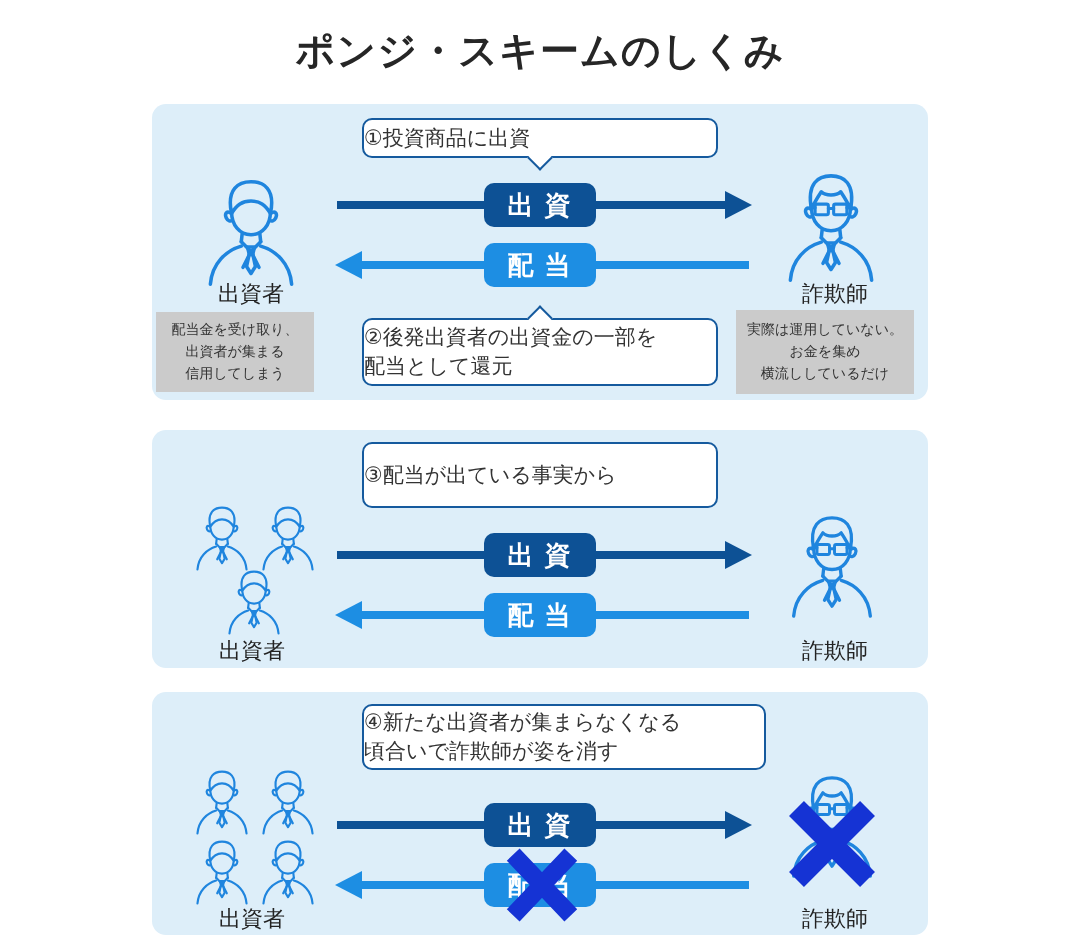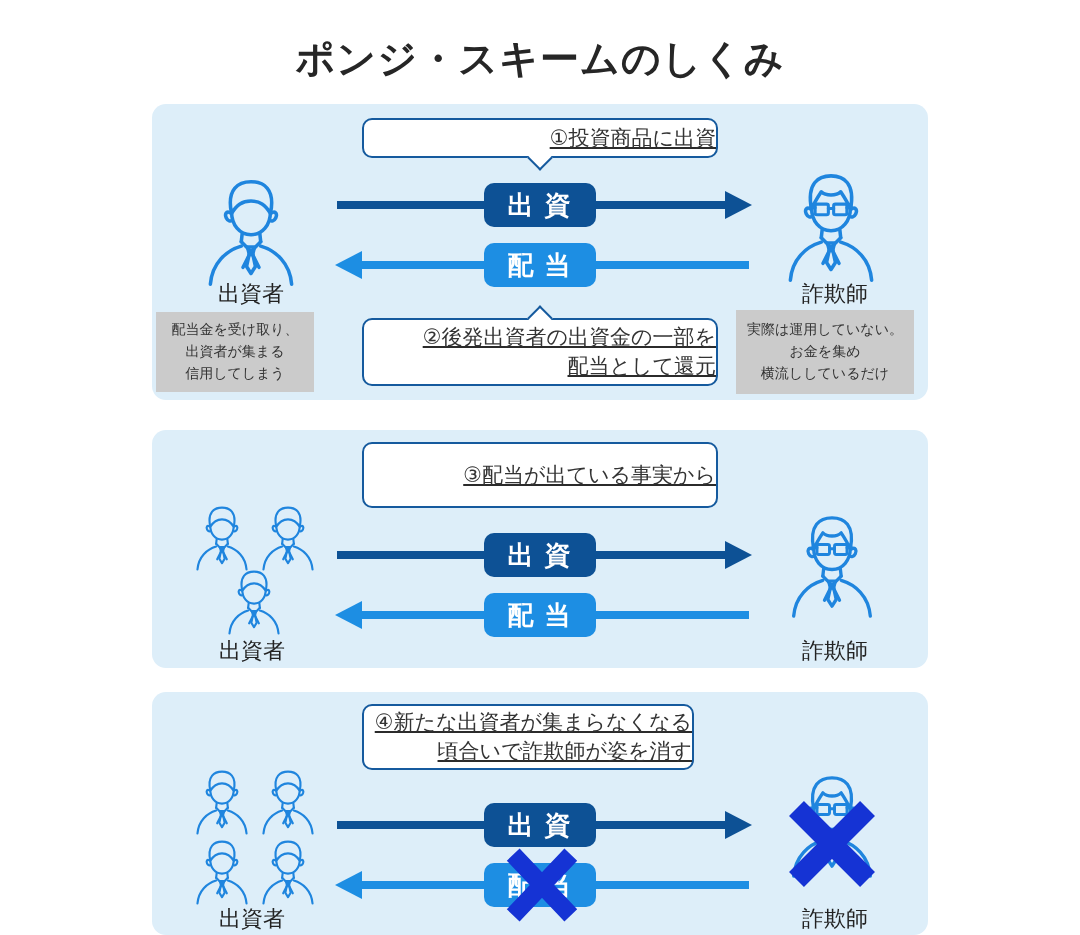--- a/index.html
+++ b/index.html
@@ -13,34 +13,34 @@
     --ink:#2b2b2b;
   }
   *{margin:0;padding:0;box-sizing:border-box;}
   html,body{background:#fff;}
   body{
     width:1080px;height:935px;position:relative;overflow:hidden;
     font-family:"Liberation Sans","DejaVu Sans",sans-serif;color:var(--ink);
   }
   .title{
     position:absolute;top:24px;left:0;right:0;text-align:center;
-    font-size:39px;font-weight:900;letter-spacing:1px;color:#262626;margin-top:8px;
+    font-size:39px;font-weight:900;letter-spacing:1px;color:#262626;
   }
   .panel{
     position:absolute;left:152px;width:776px;background:var(--panel-bg);
     border-radius:14px;
   }
   .p1{top:104px;height:296px;}
   .p2{top:430px;height:238px;border-radius:14px;}
   .p3{top:692px;height:243px;}
 
   .callout{
     position:absolute;background:#fff;border:2.5px solid var(--callout-border);
-    border-radius:10px;display:flex;flex-direction:column;align-items:flex-end;
-    justify-content:center;text-align:center;text-decoration:underline;
+    border-radius:10px;display:flex;flex-direction:column;align-items:flex-start;
+    justify-content:center;text-align:center;
   }
   .callout .c-line{font-size:21px;font-weight:500;color:#333;line-height:1.38;}
   .tail{
     position:absolute;left:50%;width:18px;height:18px;background:#fff;
   }
   .tail.down{bottom:-11px;transform:translateX(-50%) rotate(45deg);
     border-right:2.5px solid var(--callout-border);border-bottom:2.5px solid var(--callout-border);}
   .tail.up{top:-11px;transform:translateX(-50%) rotate(45deg);
     border-left:2.5px solid var(--callout-border);border-top:2.5px solid var(--callout-border);}
 
@@ -178,21 +178,21 @@
     </svg>
   <div class="actor-label" style="left:40px;top:206px;width:120px">出資者</div>
 
   <svg class="figure" style="left:630px;top:84px;width:100px;height:106px">
       <use href="#sym-fraudster"></use>
     </svg>
   <div class="actor-label" style="left:623px;top:206px;width:120px">詐欺師</div>
 </section>
 
 <section class="panel p3">
-  <div class="callout" style="left:210px;top:12px;width:332px;height:66px">
+  <div class="callout" style="left:210px;top:12px;width:404px;height:66px">
     <div class="c-line">④新たな出資者が集まらなくなる</div>
     <div class="c-line">頃合いで詐欺師が姿を消す</div>
   </div>
 
   <div class="line dark" style="left:185px;top:129px;width:390px"></div>
   <div class="ah right" style="left:573px;top:119px"></div>
   <div class="pill dark" style="left:332px;top:111px">出 資</div>
 
   <div class="ah left" style="left:183px;top:179px"></div>
   <div class="line light" style="left:209px;top:189px;width:388px"></div>

